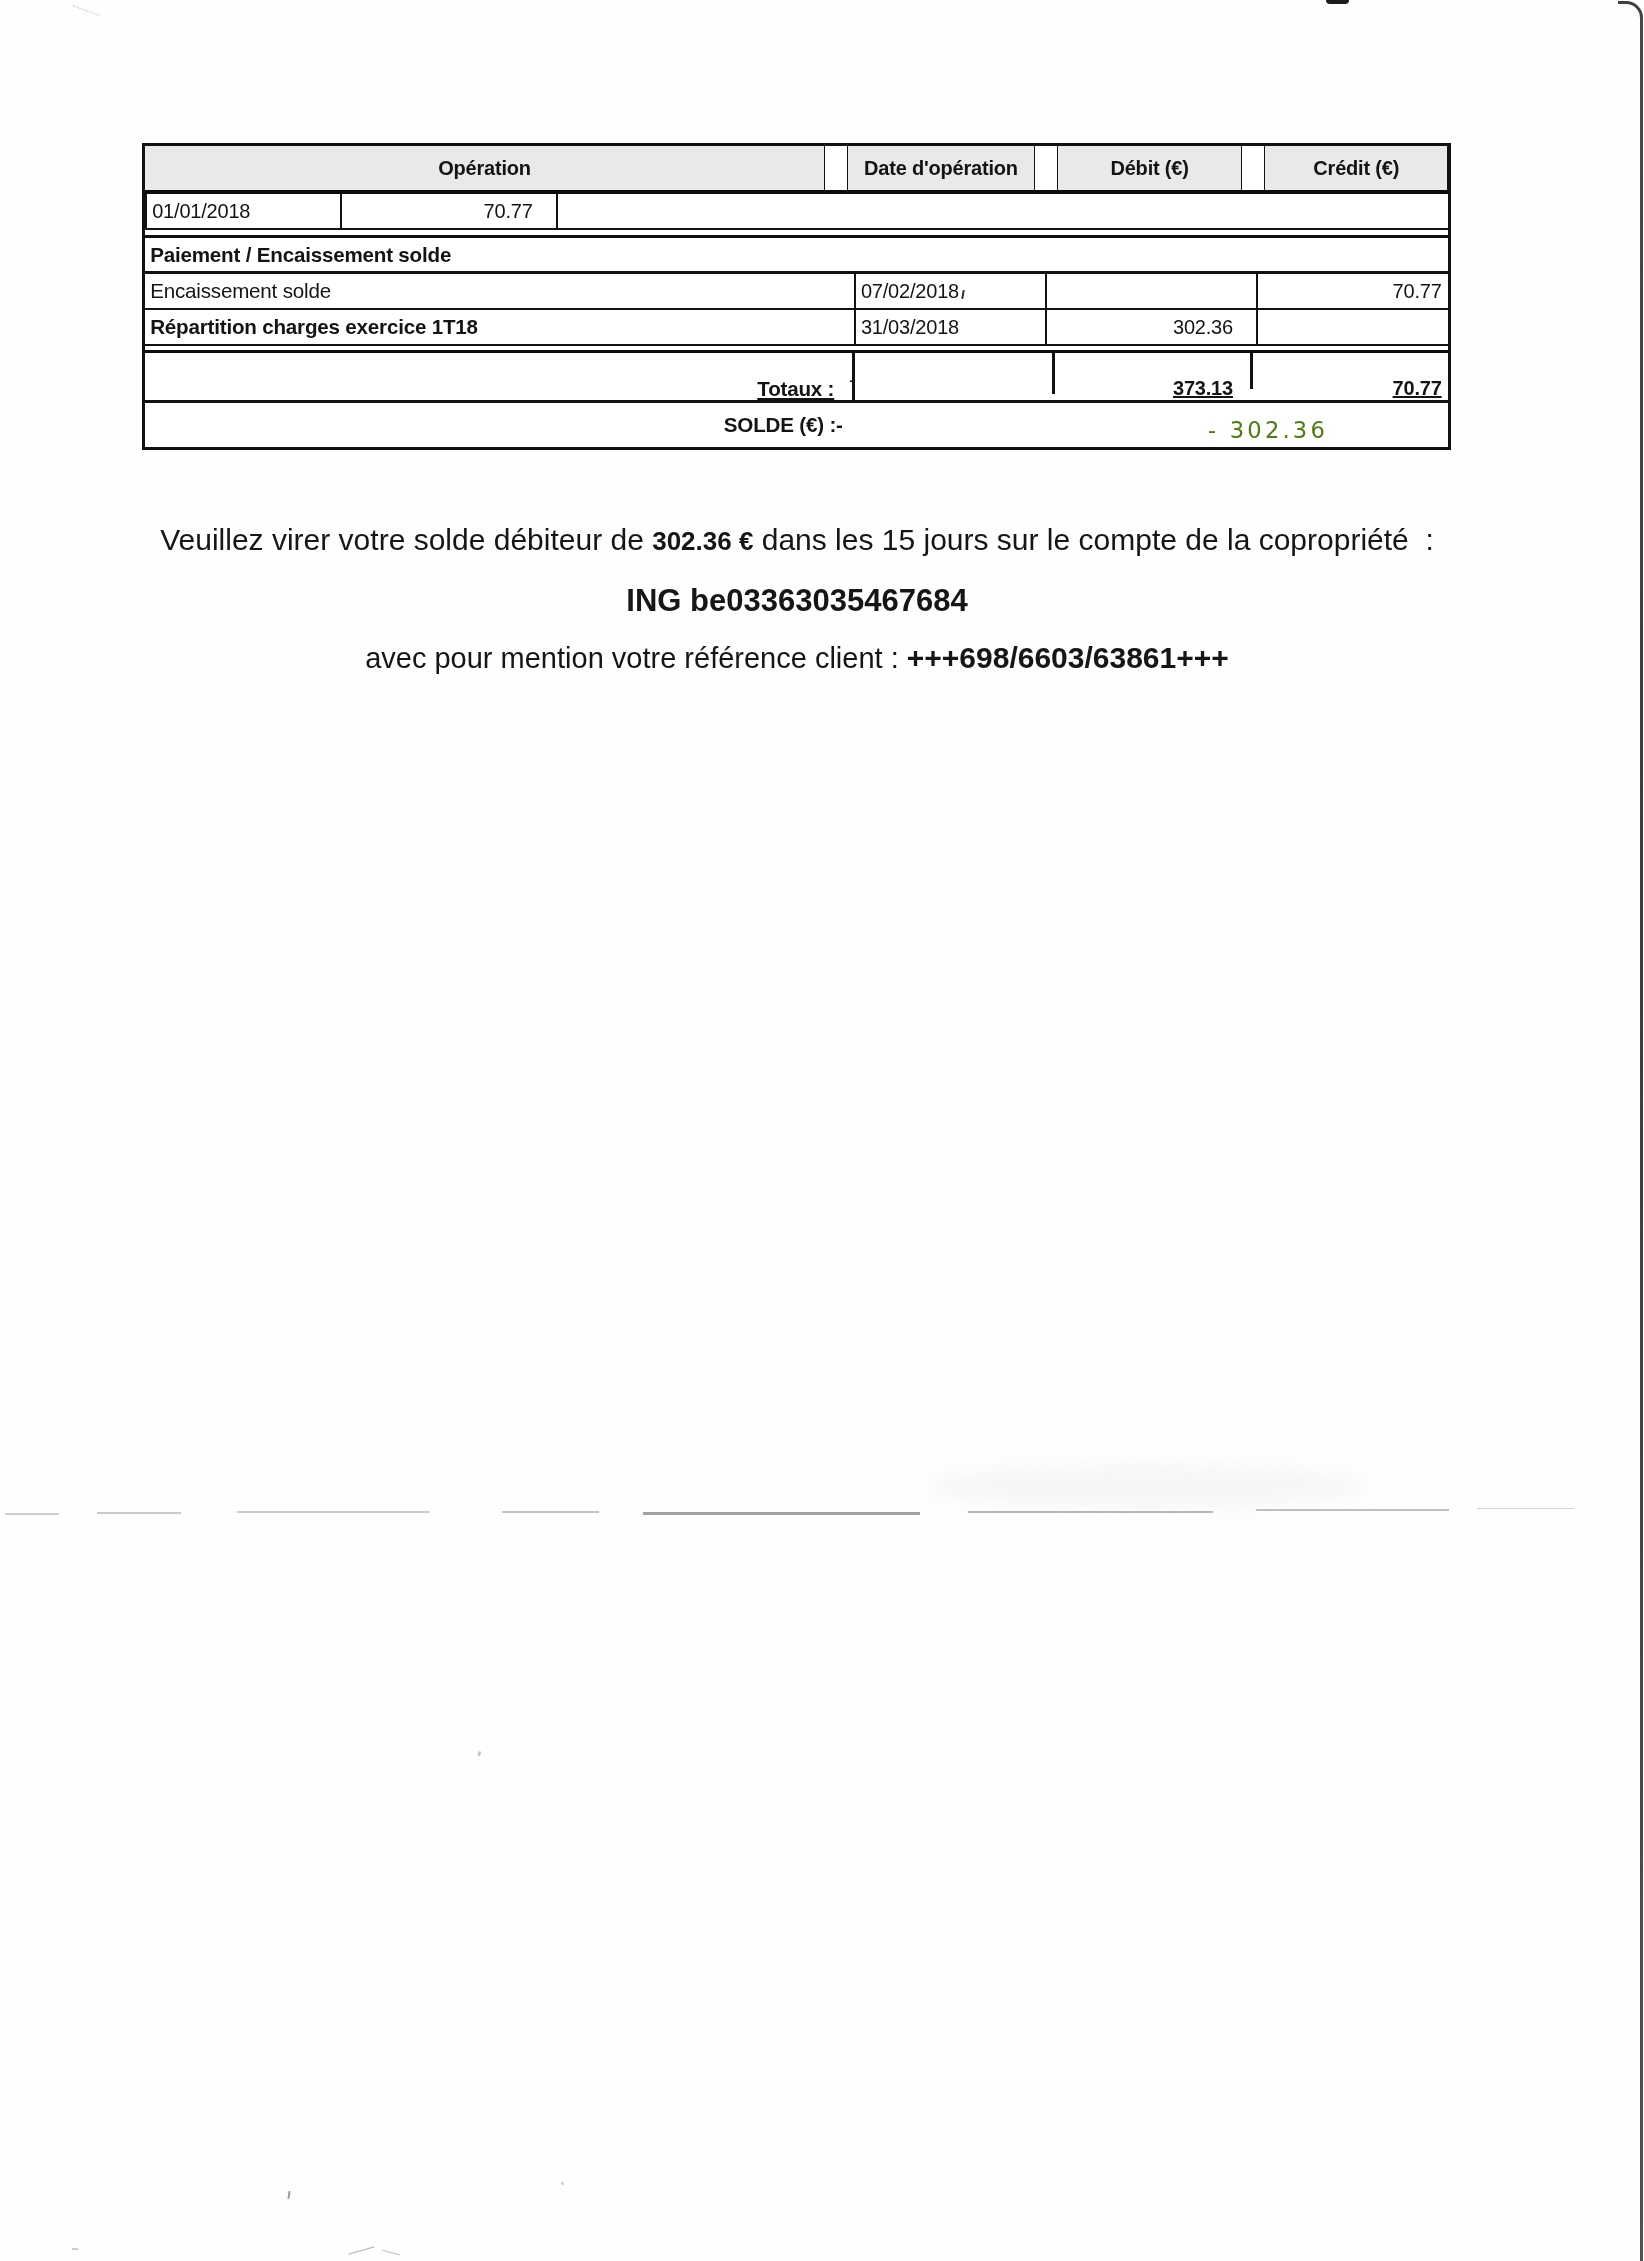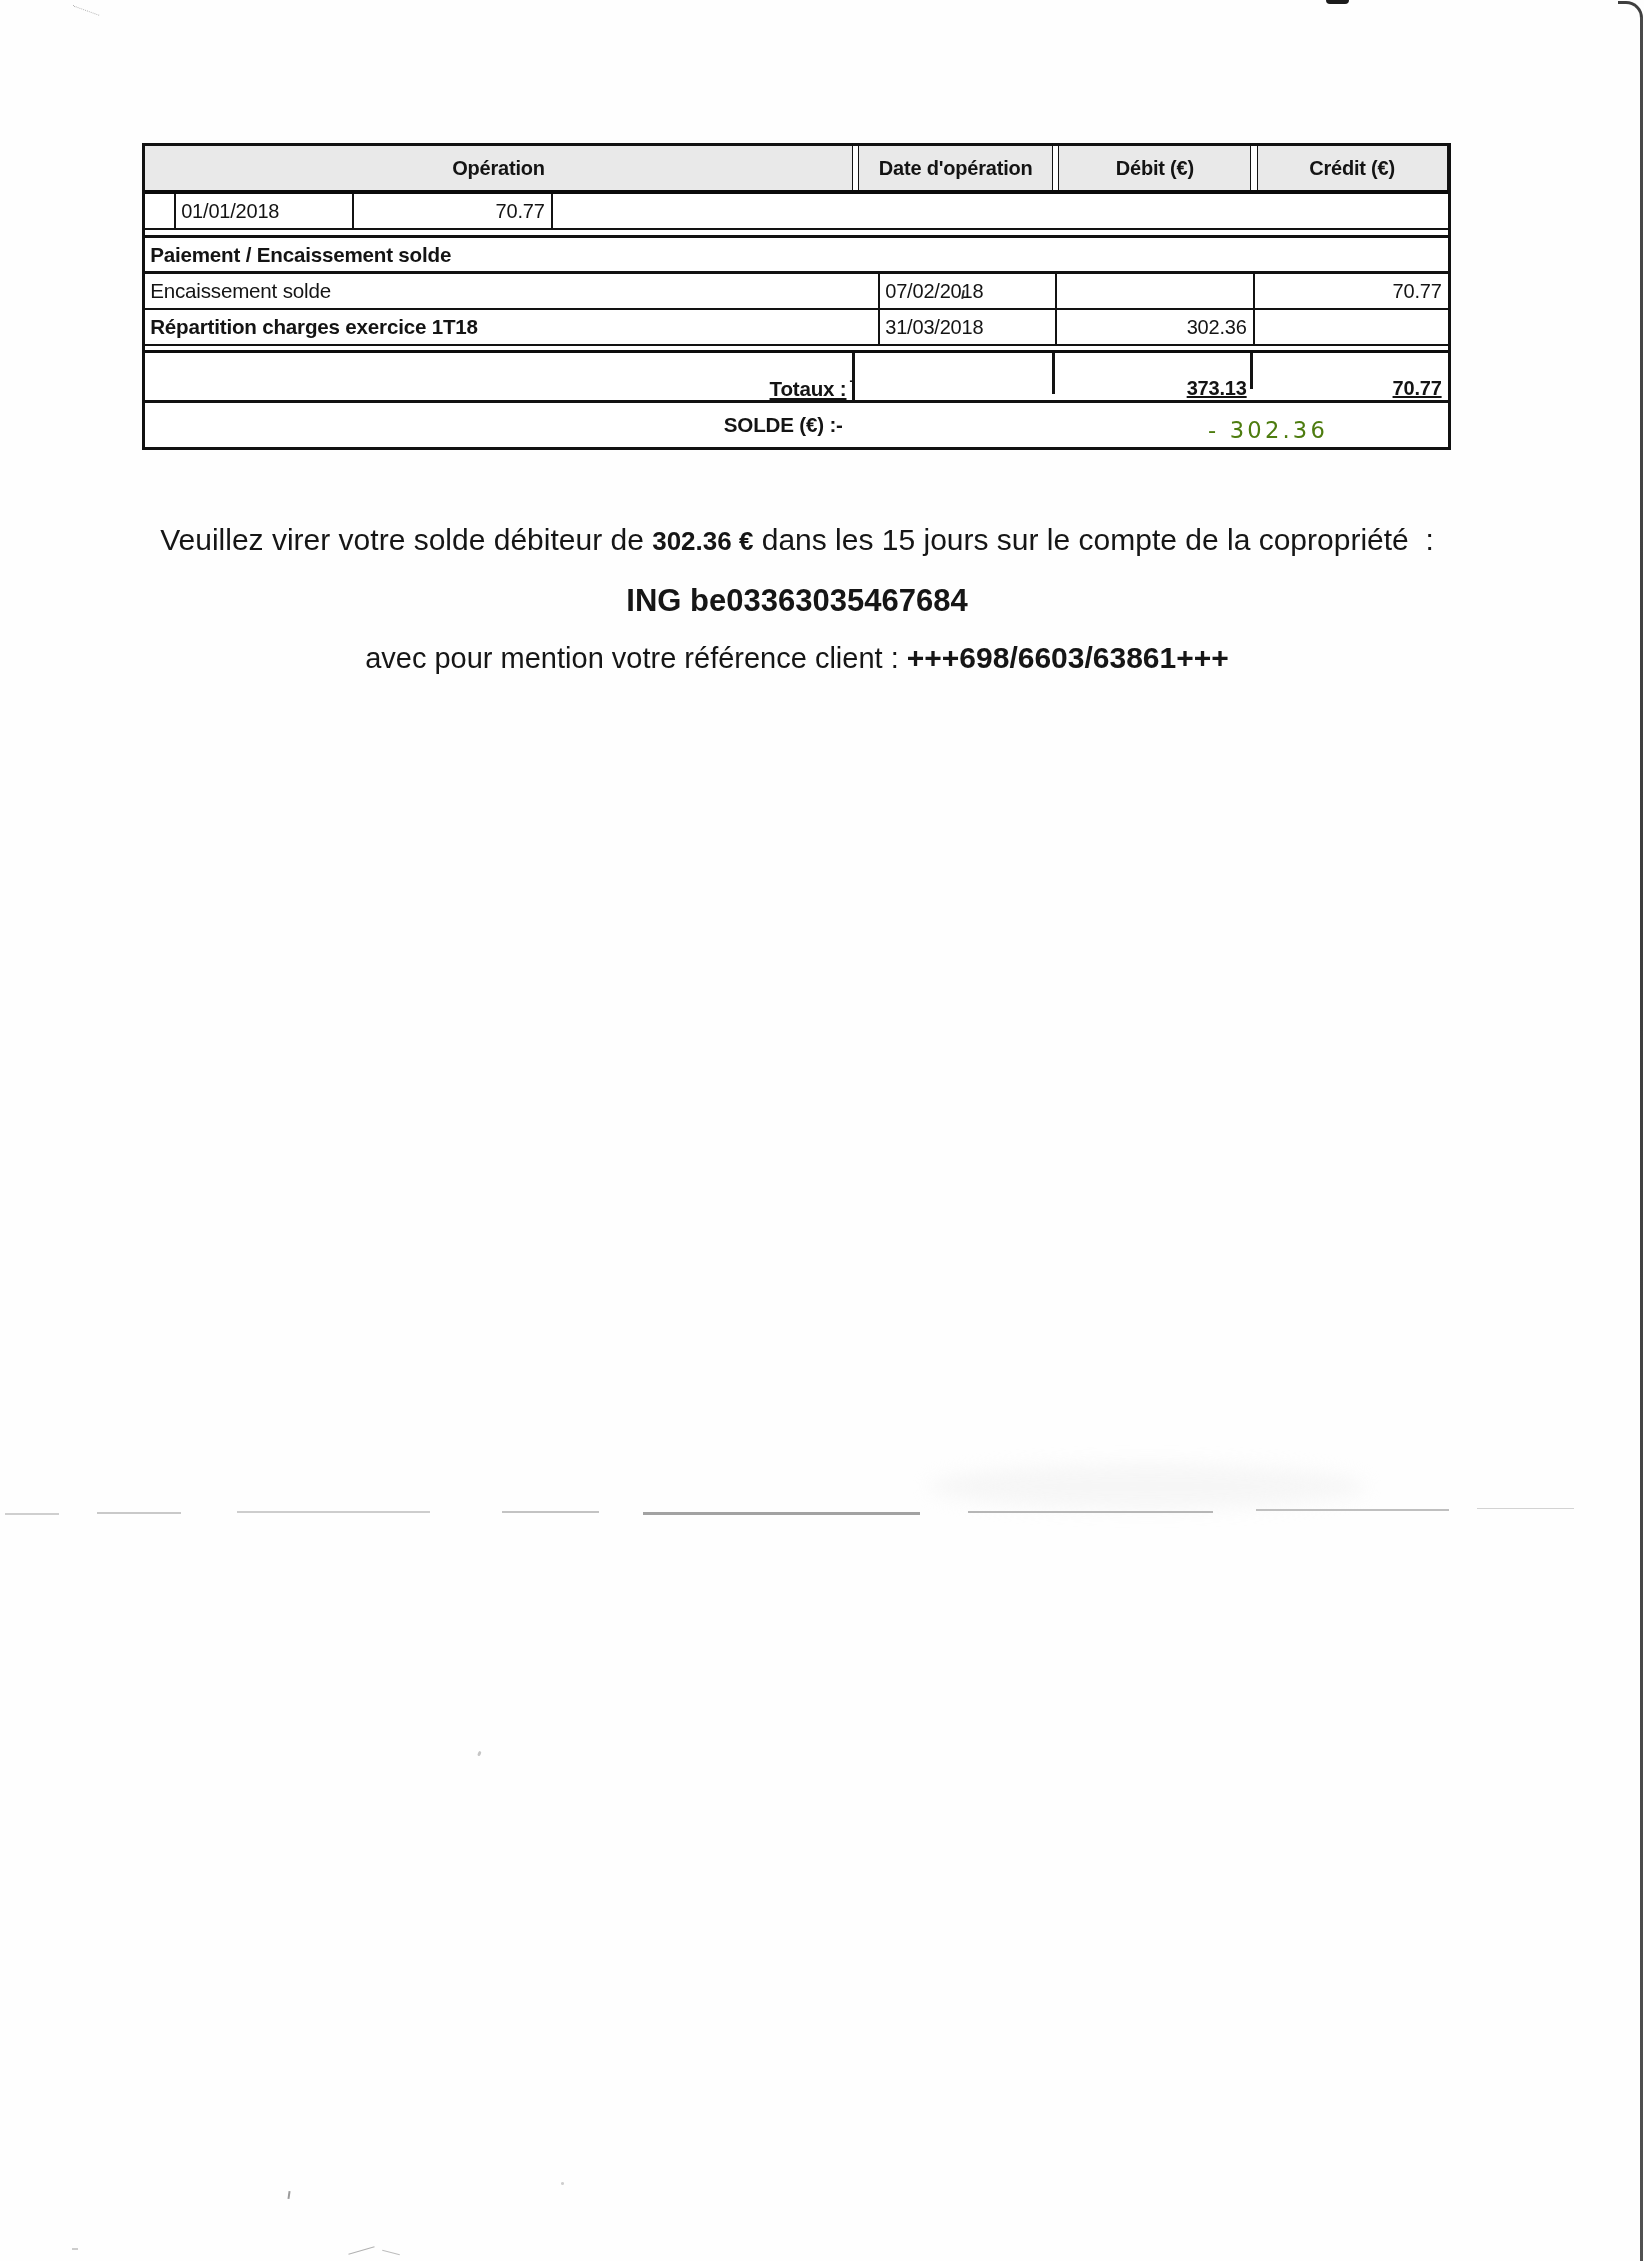--- a/index.html
+++ b/index.html
@@ -12,26 +12,26 @@
     color:#141414;
   }
 
   
   .acct-table{
     position:absolute;left:142px;top:143px;width:1309px;
     box-sizing:border-box;
     border:3.2px solid #111;border-bottom-width:3.9px;
     background:#fff;
   }
-  .trow{display:flex;box-sizing:border-box;position:relative;}
+  .trow{display:flex;box-sizing:border-box;position:relative;gap:17px;}
   .cell{
     box-sizing:border-box;display:flex;align-items:center;
     font-size:20.6px;letter-spacing:-0.2px;white-space:nowrap;overflow:visible;
   }
-  .w0{width:708px;} .w1{width:178px;margin-left:29px;} .w2{width:199px;} .w3{width:196px;}
+  .w0{width:708px;} .w1{width:178px;} .w2{width:199px;} .w3{width:196px;}
   .bl{border-left:2.6px solid #131313;}
   .bold{font-weight:bold;}
   .op{padding-left:5.2px;}
   .date{padding-left:5.2px;font-size:20px;}
   .amt{justify-content:flex-end;padding-right:6.4px;font-size:20px;}
 
   
   .hrow{height:48px;border-bottom:4.5px solid #0a0a0a;background:#fff;}
   .hcell{
     background:#e9e9e9;justify-content:center;font-weight:bold;font-size:20px;

